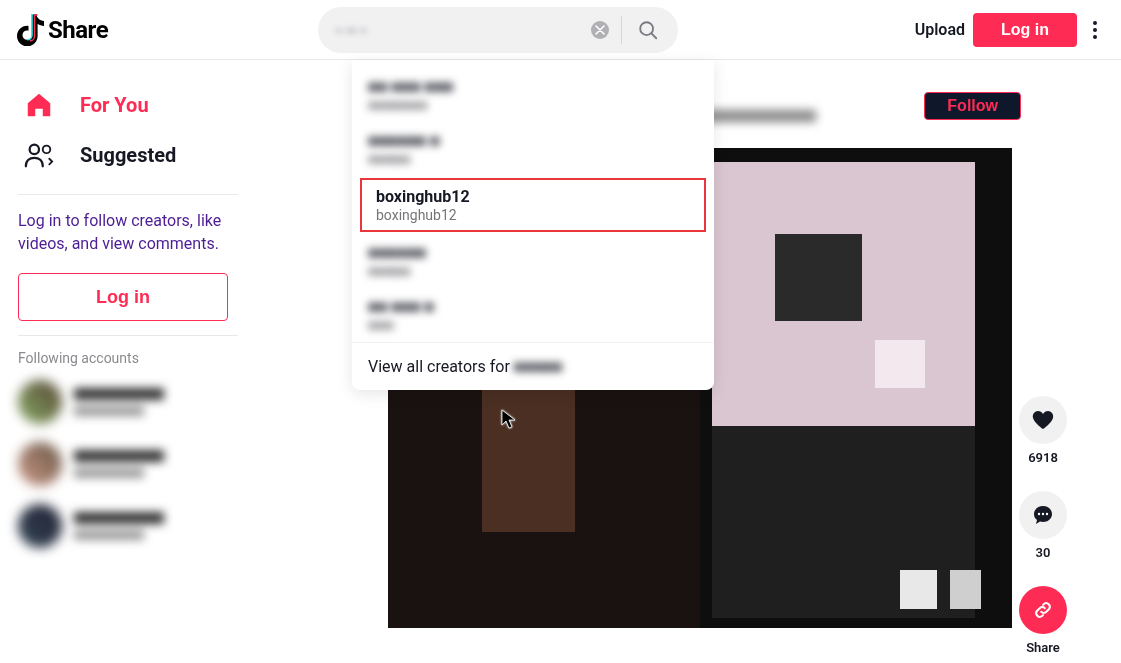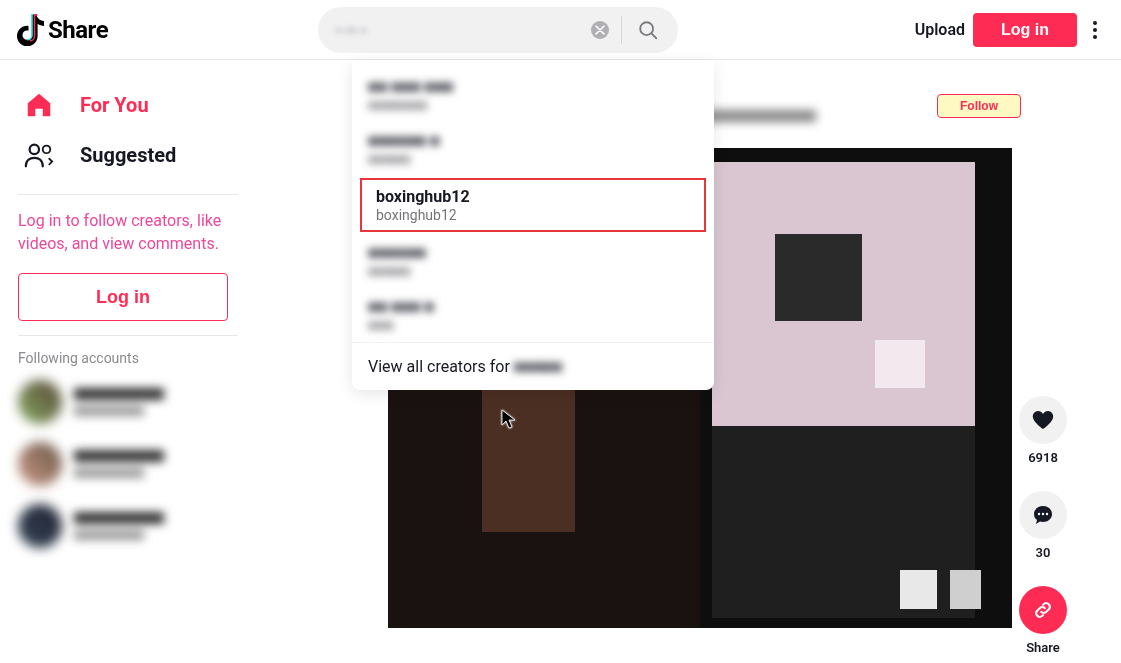--- a/index.html
+++ b/index.html
@@ -30,36 +30,36 @@
 .dd-blur .dd-title, .dd-blur .dd-sub { filter: blur(4px); }
 .dd-footer { padding: 14px 16px; border-top: 1px solid #f1f1f2; font-size: 16px; color: #161823; cursor: pointer; display: flex; align-items: baseline; }
 .dd-footer .blurred { filter: blur(4px); margin-left: 4px; position: relative; }
 .cursor-icon { position: absolute; top: 408px; left: 500px; z-index: 25; filter: drop-shadow(0 0 1px #fff); }
 
 .sidebar { position: absolute; left: 0; top: 60px; width: 340px; padding: 20px 0 20px 18px; }
 .nav-item { display: flex; align-items: center; gap: 26px; padding: 10px 6px; font-size: 20px; font-weight: 700; cursor: pointer; color: #161823; }
 .nav-item.active { color: #fe2c55; }
 .nav-item svg { flex-shrink: 0; }
 .divider { height: 1px; background: #e8e8e8; margin: 14px 8px 14px 0; width: 220px; }
-.login-prompt { font-size: 16px; color: #ec4899; line-height: 1.45; width: 210px; margin-bottom: 18px; }
+.login-prompt { font-size: 16px; color: #4c1d95; line-height: 1.45; width: 210px; margin-bottom: 18px; }
 .login-btn-side { width: 210px; height: 48px; border: 1px solid #fe2c55; color: #fe2c55; background: #fff; border-radius: 4px; font-size: 18px; font-weight: 600; cursor: pointer; }
 .suggested-title { font-size: 14px; color: #8a8a8f; margin: 8px 0 14px; }
 .sugg-item { display: flex; align-items: center; gap: 12px; margin-bottom: 18px; cursor: pointer; }
 .sugg-avatar { width: 44px; height: 44px; border-radius: 50%; filter: blur(6px); }
 .sugg-text { filter: blur(5px); }
 .sugg-name { width: 90px; height: 12px; background: #333; margin-bottom: 6px; }
 .sugg-desc { width: 70px; height: 10px; background: #999; }
 
 .main { position: absolute; left: 340px; top: 60px; right: 0; bottom: 0; padding: 18px 0 0 48px; }
 .post-head { display: flex; align-items: center; gap: 12px; margin-bottom: 14px; }
 .post-avatar { width: 56px; height: 56px; border-radius: 50%; filter: blur(6px); background: #666; }
 .post-meta { flex: 1; filter: blur(5px); }
 .post-user { width: 140px; height: 14px; background: #333; margin-bottom: 6px; }
 .post-cap { width: 360px; height: 12px; background: #888; }
-.follow-btn { border: 1px solid #fe2c55; color: #fe2c55; background: #fef9c3; border-radius: 4px; padding: 4px 22px; font-size: 12px; font-weight: 600; cursor: pointer; margin-right: 100px; }
+.follow-btn { border: 1px solid #fe2c55; color: #fe2c55; background: #0f172a; border-radius: 4px; padding: 4px 22px; font-size: 16px; font-weight: 600; cursor: pointer; margin-right: 100px; }
 .video { width: 624px; height: 480px; background: #1a1a1a; position: relative; overflow: hidden; }
 .video-px { position: absolute; inset: 0; filter: blur(0); image-rendering: pixelated; }
 .video-px div { position: absolute; }
 
 .actions { position: absolute; right: 54px; top: 396px; display: flex; flex-direction: column; align-items: center; gap: 14px; }
 .action { display: flex; flex-direction: column; align-items: center; margin-bottom: 12px; }
 .action-btn { width: 48px; height: 48px; border-radius: 50%; background: #f1f1f2; display: flex; align-items: center; justify-content: center; cursor: pointer; }
 .action-btn.share { background: #fe2c55; }
 .action-count { font-size: 13px; color: #161823; margin-top: 6px; font-weight: 600; }
 </style>

